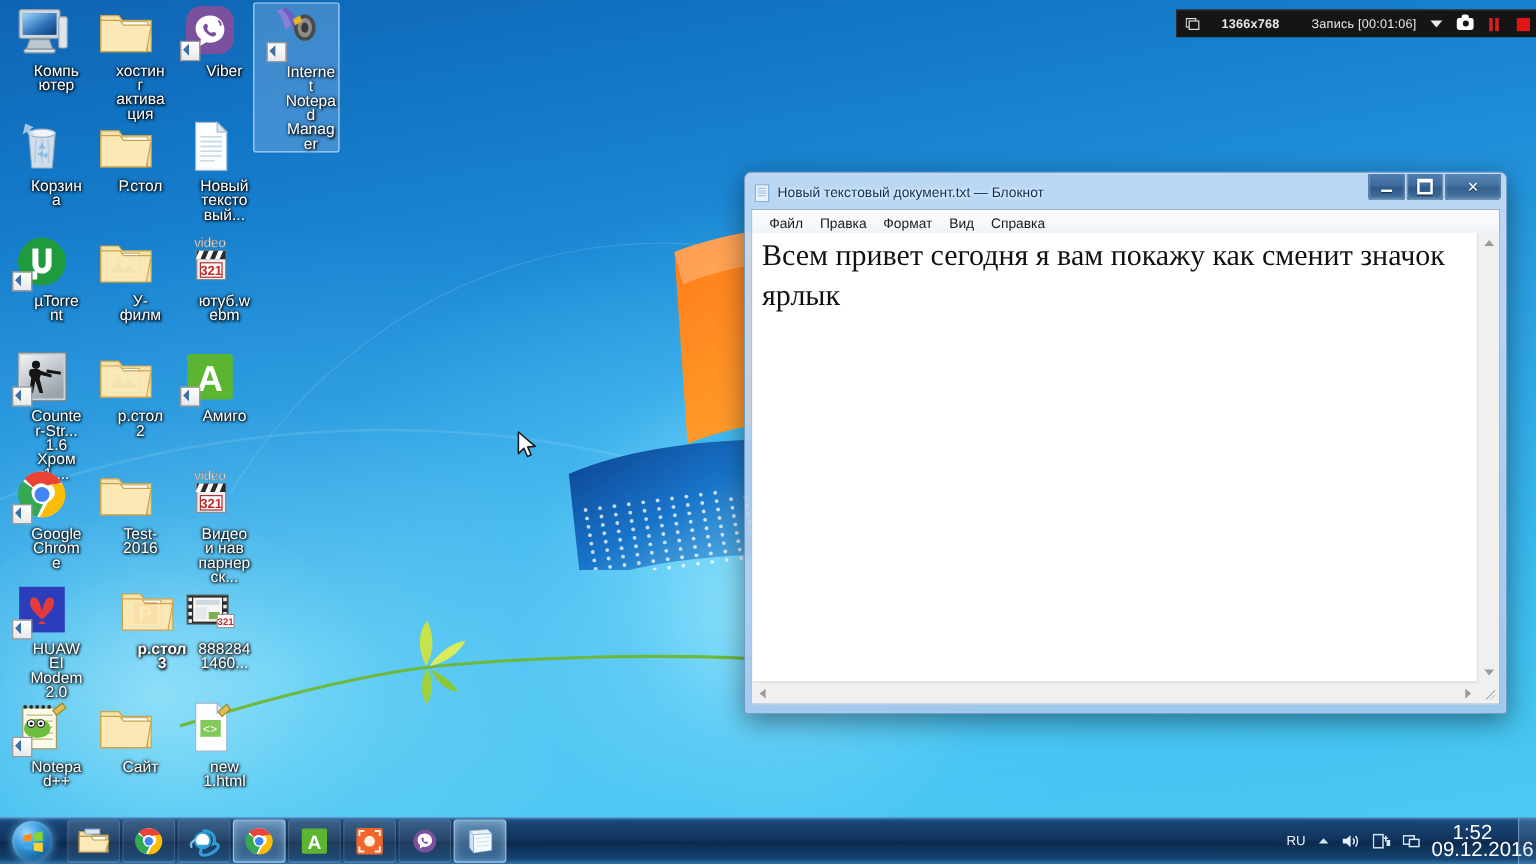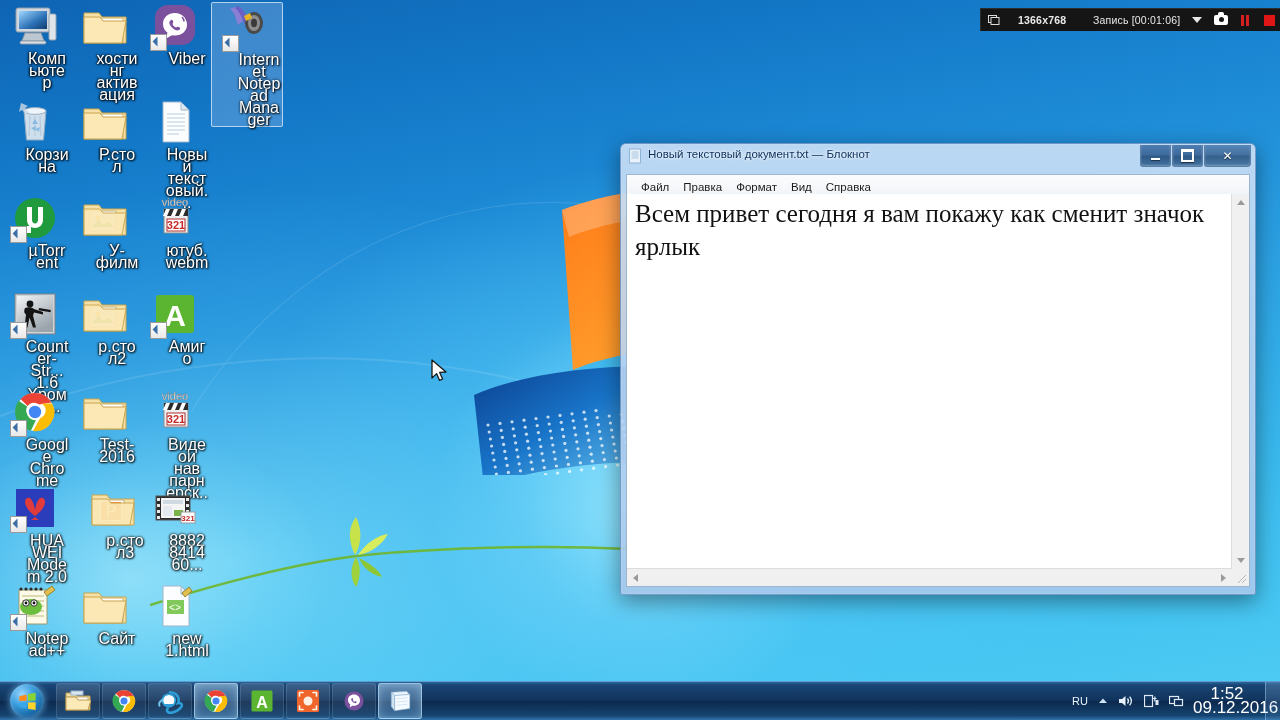--- a/index.html
+++ b/index.html
@@ -58,21 +58,21 @@
     width: 70px;
     text-align: center;
     cursor: default;
   }
   .dicon .glyph {
     width: 48px; height: 48px;
     margin: 0 auto 3px auto;
     position: relative;
   }
   .dicon .lbl {
-    font-size: 16px;
+    font-size: 13px;
     line-height: 12px;
     color: #ffffff;
     text-shadow: 0 0 3px rgba(0,0,0,0.95), 1px 1px 2px rgba(0,0,0,0.9), -1px 0 2px rgba(0,0,0,0.7);
     word-wrap: break-word;
     padding: 0 1px;
     margin-left: 24px;
   }
   .dicon.selected {
     background: rgba(120,170,225,0.45);
     border: 1px solid rgba(200,225,250,0.85);
@@ -104,21 +104,21 @@
     border-radius: 6px 6px 3px 3px;
     background: linear-gradient(180deg, rgba(200,222,245,0.92) 0%, rgba(170,200,235,0.88) 100%);
     padding: 4px 4px 4px 4px;
     box-sizing: border-box;
     box-shadow: 0 0 1px rgba(255,255,255,0.9) inset, 0 6px 22px rgba(0,0,0,0.42);
     border: 1px solid rgba(95,135,185,0.75);
   }
   #np-titlebar {
     height: 26px;
     position: relative;
-    display: flex; 
+    display: flex; align-items: center;
   }
   #np-titlebar .ticon {
     width: 16px; height: 16px; margin: 0 5px 0 2px;
     flex: none;
   }
   #np-title {
     font-size: 11.5px;
     color: #0b2f5c;
     text-shadow: 0 0 3px rgba(255,255,255,0.95), 0 0 5px rgba(255,255,255,0.8);
     white-space: nowrap;
@@ -678,21 +678,21 @@
       </div>
       <div class="dicon" style="left: 0px; top: 484px;">
         <div class="glyph"><svg viewBox="0 0 48 48" width="48" height="48">
       <rect x="5" y="5" width="38" height="38" fill="#2b3dbb"></rect>
       <path d="M24 32 c-5 -4 -10 -9 -10 -14 0 -3 2 -5 4.5 -4 2.5 1 4.5 6 5.5 12 z" fill="#e23b3b"></path>
       <path d="M24 32 c5 -4 10 -9 10 -14 0 -3 -2 -5 -4.5 -4 -2.5 1 -4.5 6 -5.5 12 z" fill="#e23b3b"></path>
       <path d="M24 33 c-2 2 -4 3 -4 3 h8 s-2 -1 -4 -3 z" fill="#e23b3b"></path>
     </svg><span class="sc-arrow"></span></div>
         <div class="lbl">HUAWEI Modem 2.0</div>
       </div>
-      <div class="dicon" style="left: 78px; top: 484px;">
+      <div class="dicon" style="left: 88px; top: 484px; font-weight: bold;">
         <div class="glyph"><svg viewBox="0 0 48 48" width="48" height="48">
       <path d="M3 11 h15 l3 4 h24 v26 h-42 z" fill="#f6e2a8" stroke="#c9a44c"></path>
       <rect x="9" y="16" width="26" height="22" fill="#fff" stroke="#c4b07a"></rect>
       <rect x="12" y="18" width="20" height="18" fill="#f07c22"></rect>
       <text x="22" y="33" font-size="16" fill="#fff" text-anchor="middle" font-family="Liberation Sans">P</text>
       <path d="M3 15 h16 l3 4 h23 l-4 22 h-38 z" fill="#fbe8b4" stroke="#c9a44c" opacity="0.92"></path>
     </svg></div>
         <div class="lbl">р.стол3</div>
       </div>
       <div class="dicon" style="left: 140px; top: 484px;">

